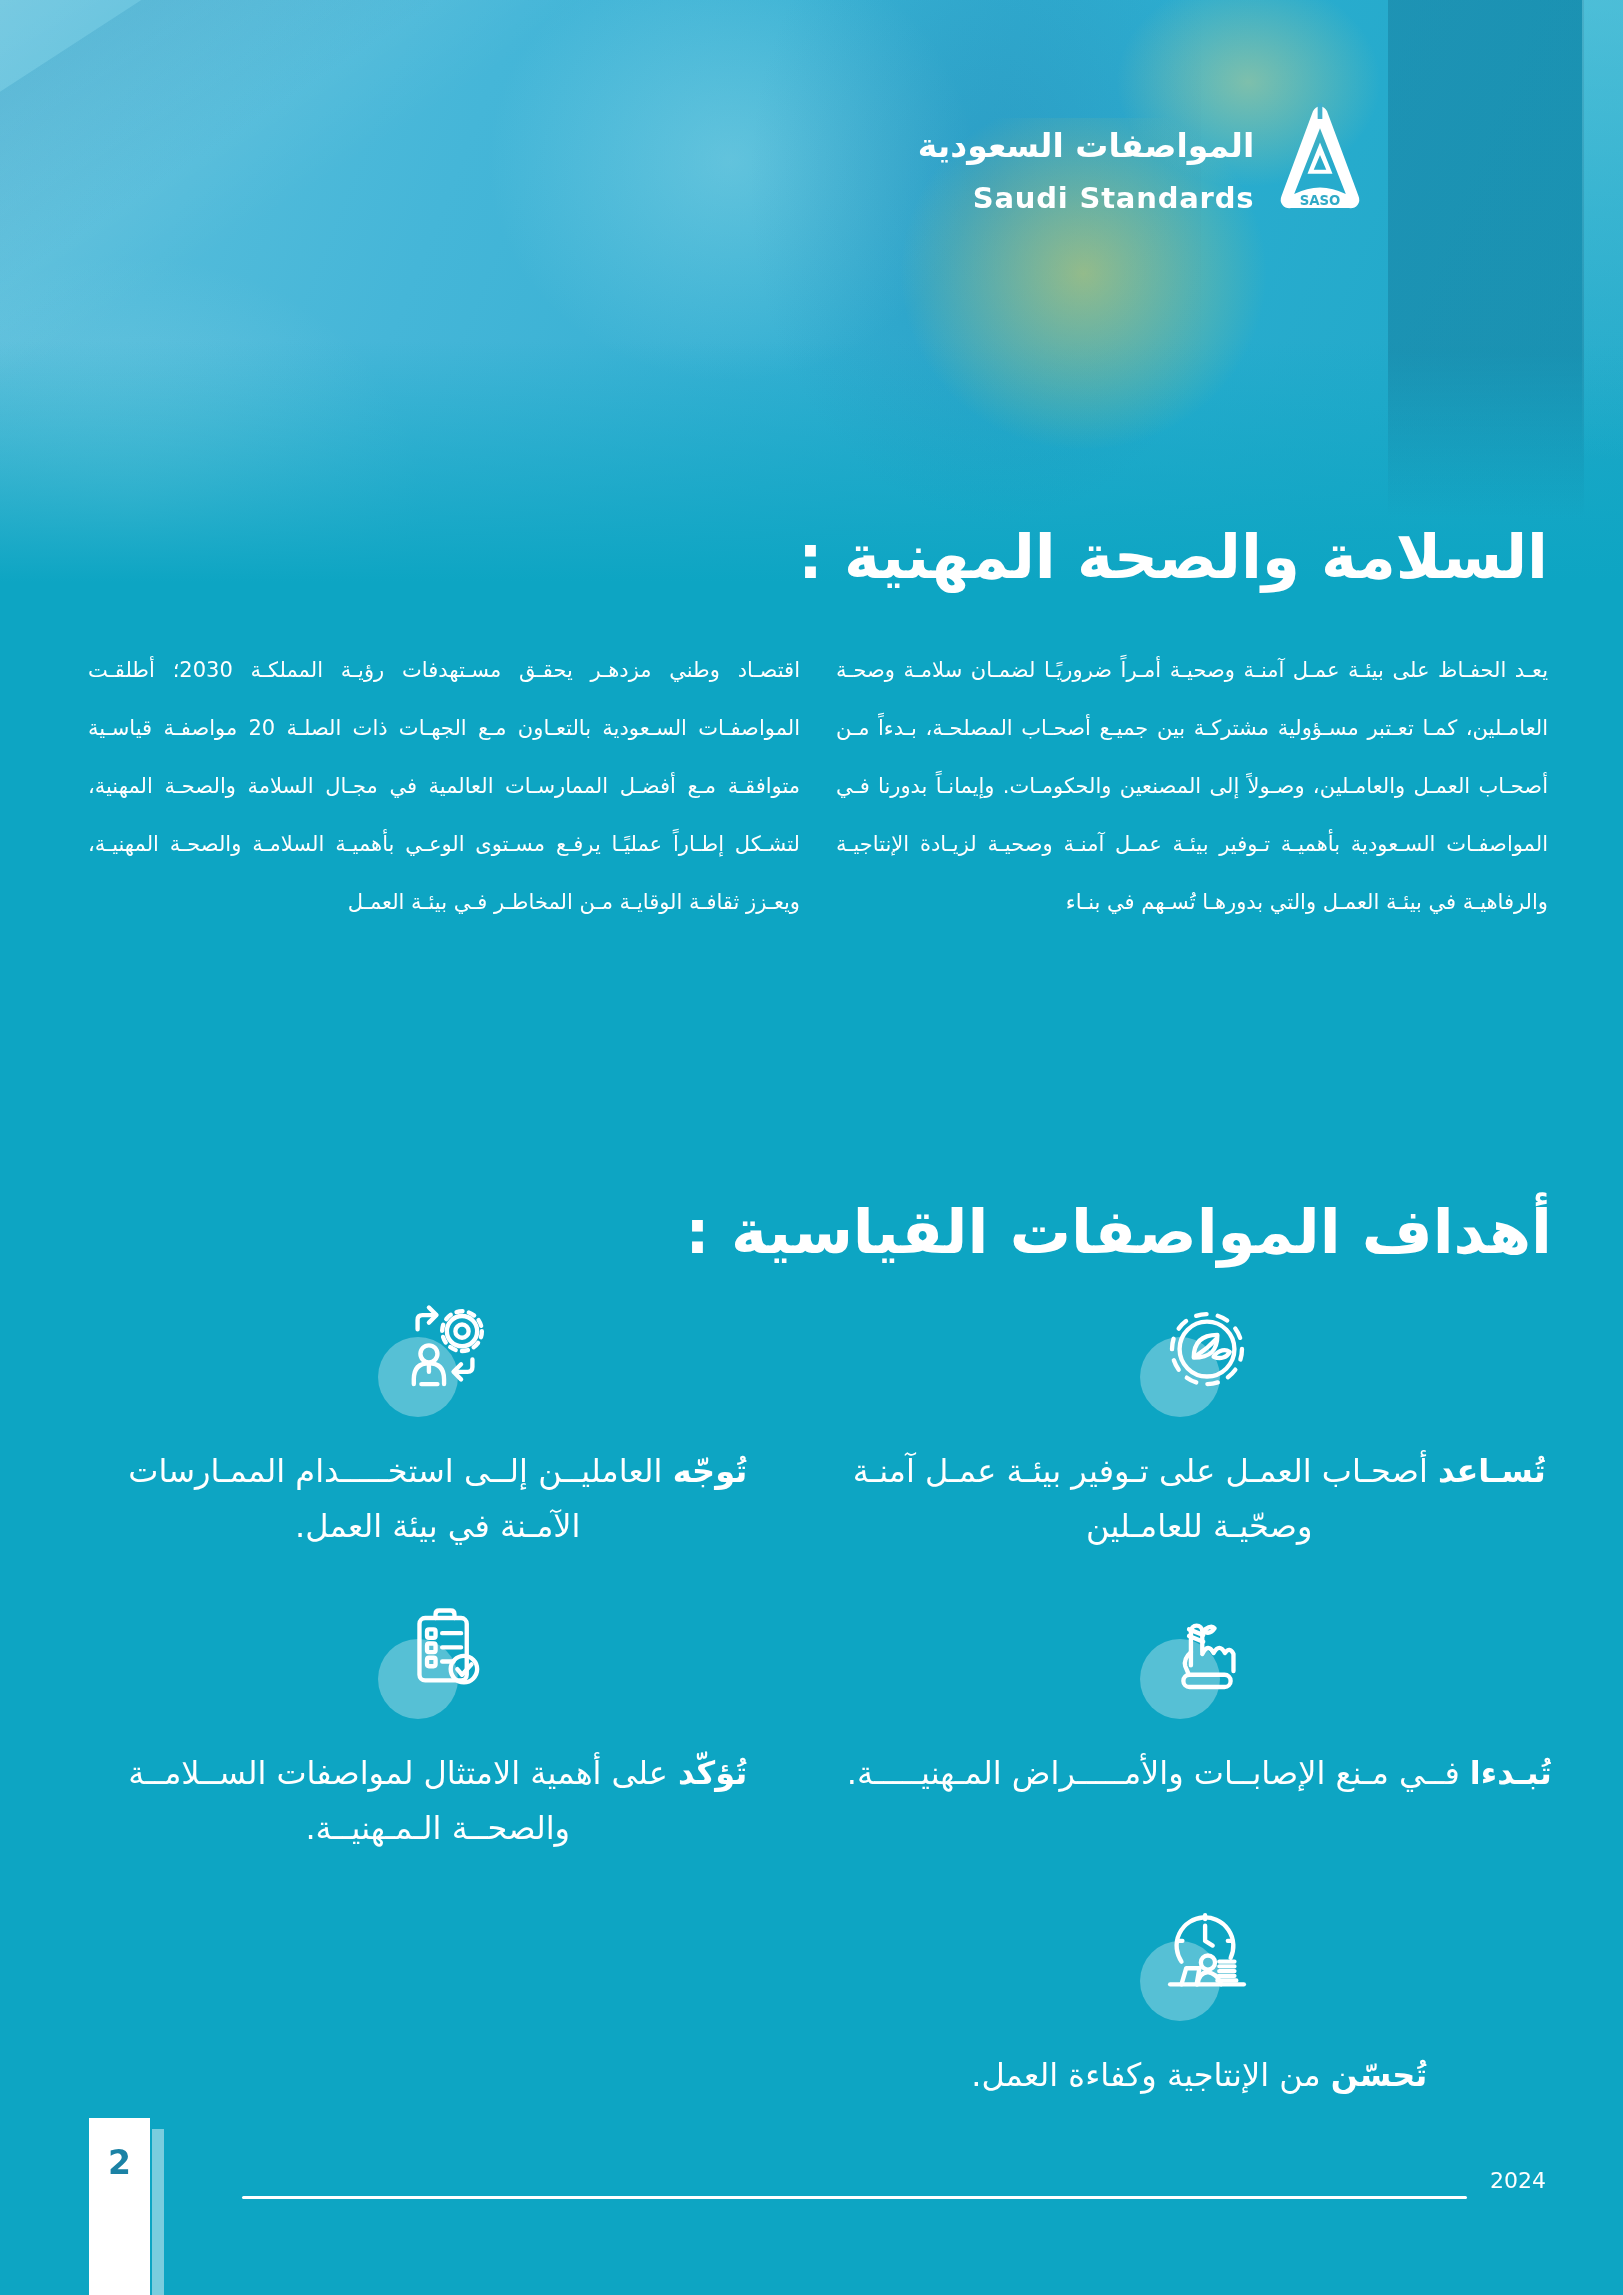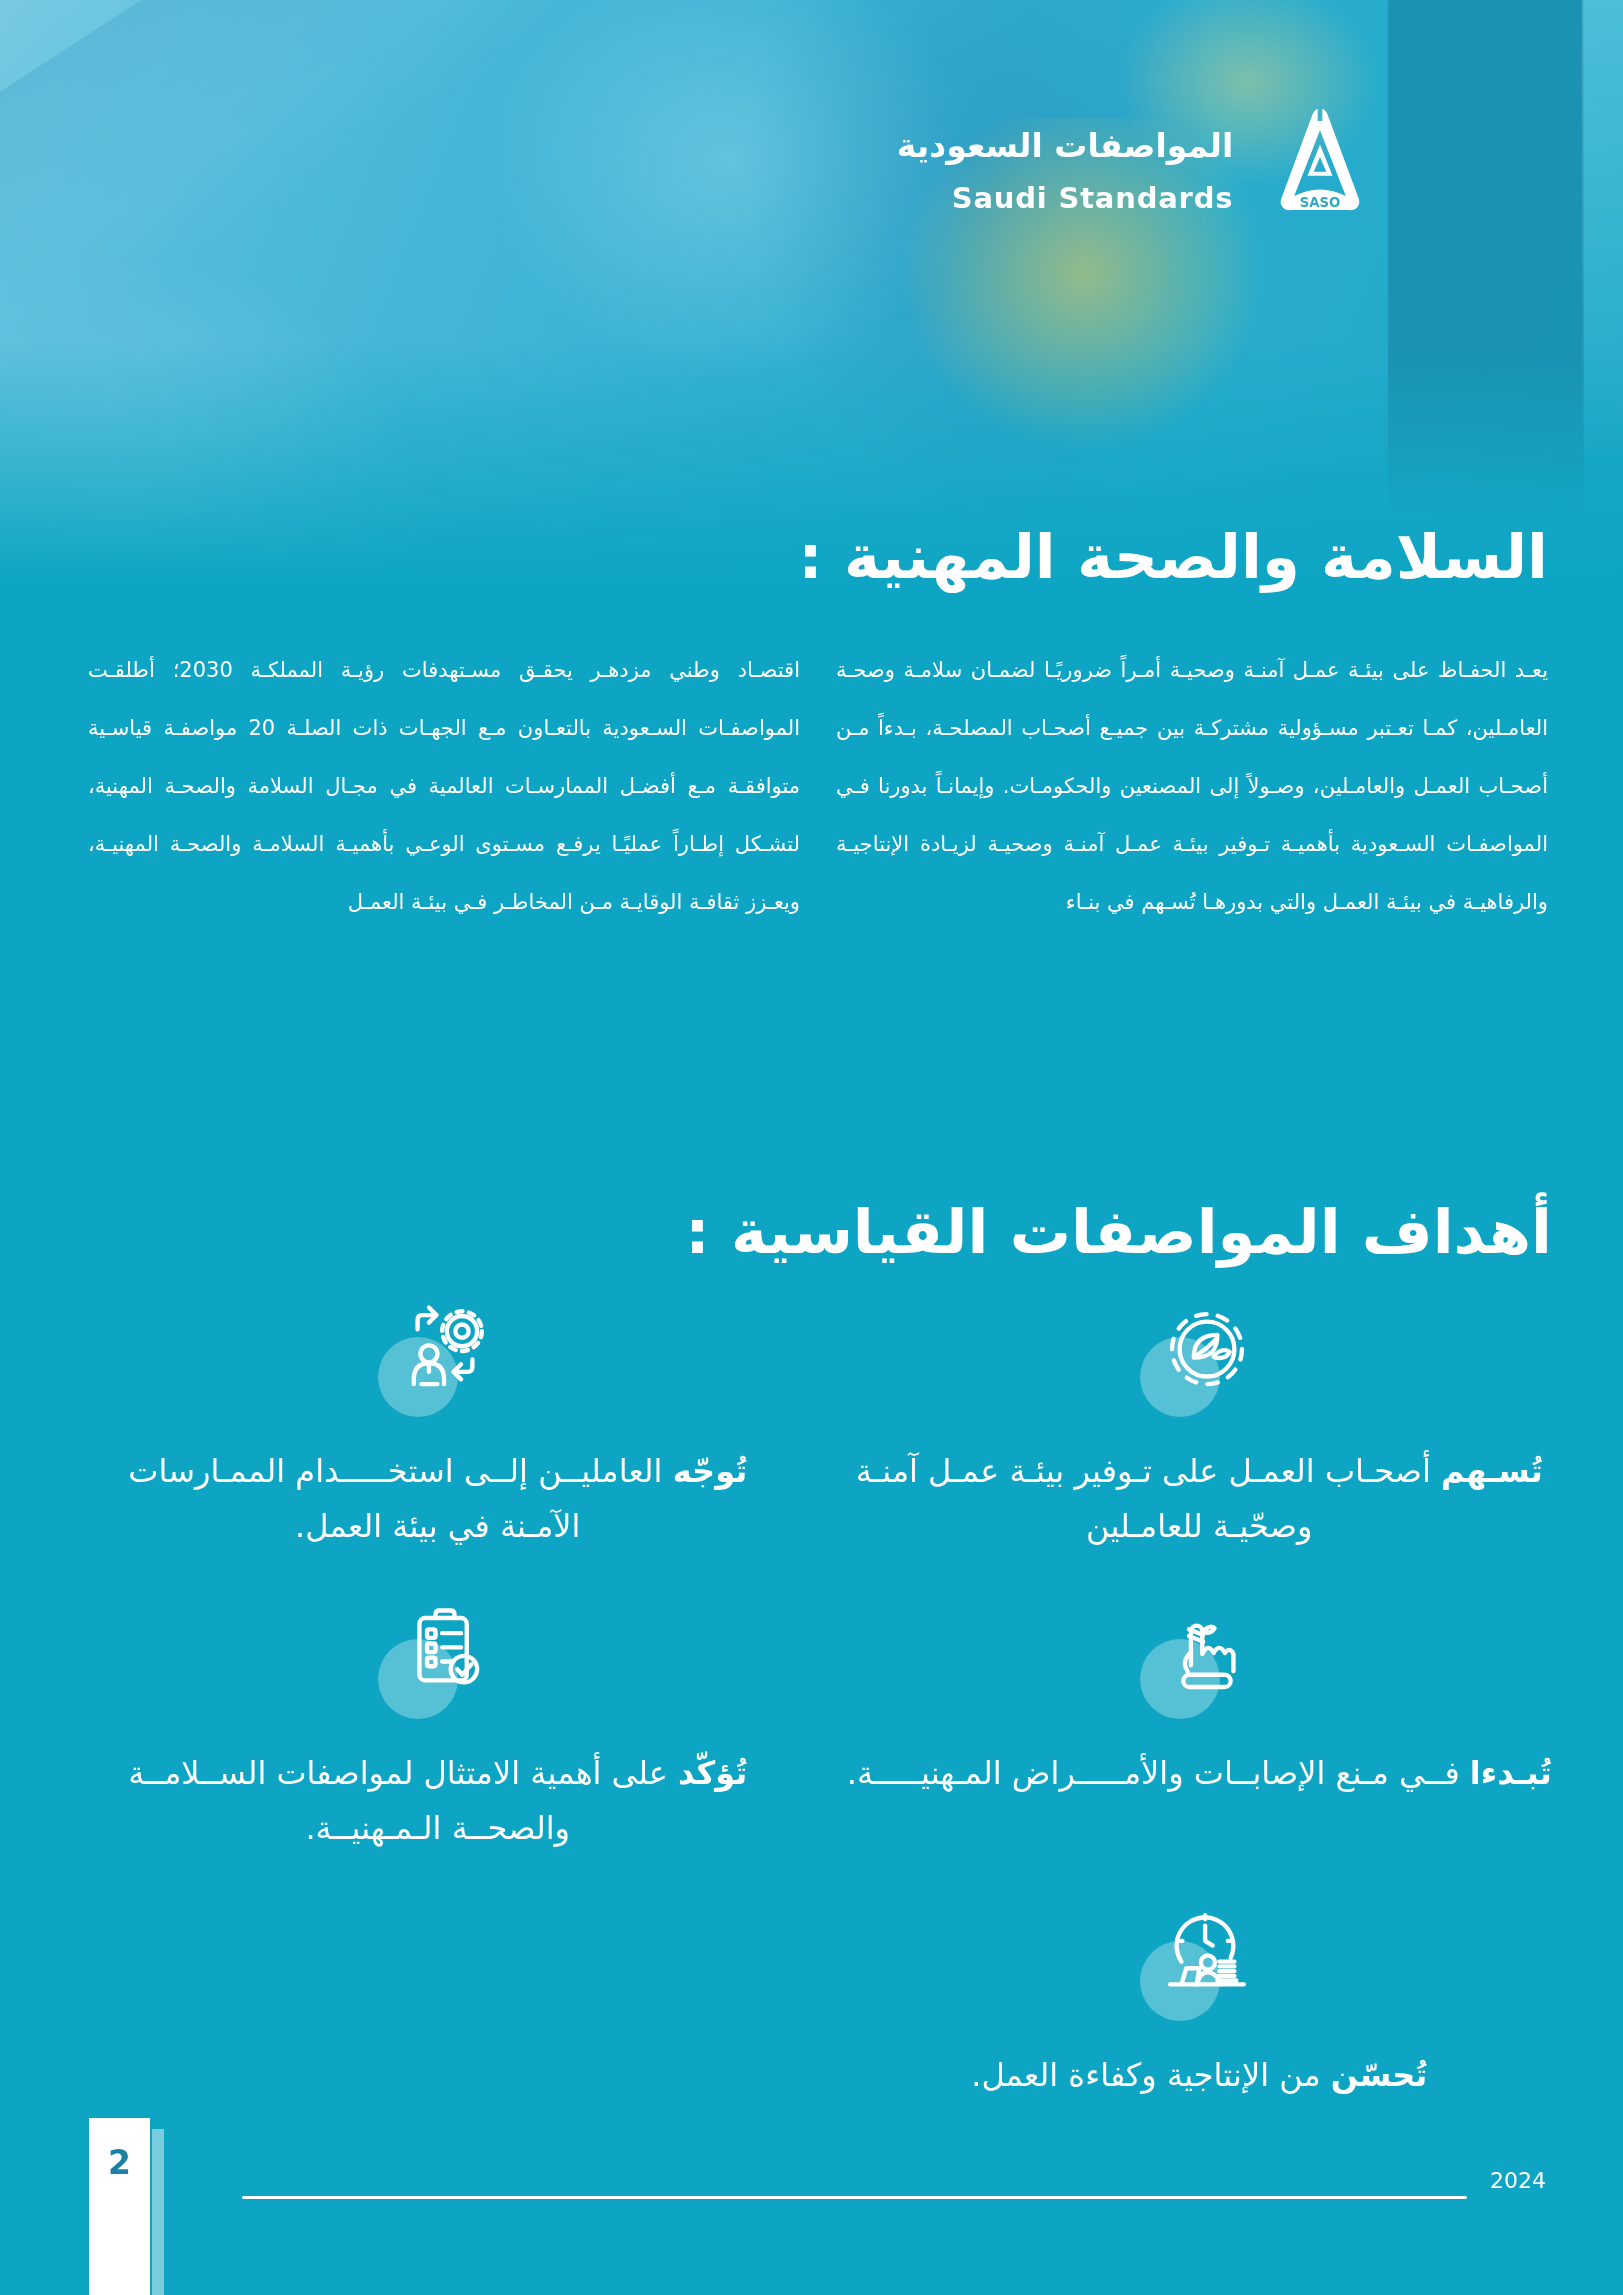--- a/index.html
+++ b/index.html
@@ -31,21 +31,21 @@
   .helmet-blob{position:absolute;top:118px;left:887px;width:393px;height:345px;
     background:radial-gradient(ellipse at 50% 45%, rgba(233,206,88,0.55), rgba(233,206,88,0) 66%);}
   .helmet-blob2{position:absolute;top:-23.6px;left:1115px;width:267px;height:212px;
     background:radial-gradient(ellipse at 50% 50%, rgba(228,215,130,0.45), rgba(228,215,130,0) 70%);}
   .photo-band{position:absolute;top:0;right:39px;width:196px;height:518px;
     background:linear-gradient(180deg, rgba(15,108,140,0.38) 68%, rgba(15,108,140,0) 100%);}
   .photo-edge{position:absolute;top:0;right:0;width:41px;height:502px;
     background:linear-gradient(180deg, rgba(140,220,235,0.40), rgba(140,220,235,0) 92%);}
 
   
-  .logo{position:absolute;top:118px;right:260px;display:flex;align-items:center;gap:28px;direction:ltr;z-index:5;}
+  .logo{position:absolute;top:118px;right:260px;display:flex;align-items:flex-start;gap:7px;direction:ltr;z-index:5;}
   .logo-text{text-align:right;margin-top:7.9px;}
   .logo-ar{font-size:33px;font-weight:bold;line-height:1.2;}
   .logo-en{font-size:29px;font-weight:bold;letter-spacing:0.8px;line-height:1.2;margin-top:16px;}
   .emblem{width:86px;height:111px;margin-top:-17.3px;margin-left:15.7px;position:absolute;left:100%;top:0;}
   .logo .emblem{position:static;}
 
   
   .h1{position:absolute;top:480px;right:75px;font-size:61px;font-weight:bold;z-index:4;}
   .h2{position:absolute;top:1145px;right:71px;font-size:61px;font-weight:bold;}
 
@@ -124,21 +124,21 @@
         <div class="icon-circle"></div>
         <svg class="stroked" viewBox="0 0 110 110">
           <circle cx="55" cy="53" r="37" stroke-width="15" stroke-dasharray="11.2 12"></circle>
           <circle cx="55" cy="53" r="29"></circle>
           <path d="M41,62 C41,45 50,38 66,38 C66,54 59,62 41,62 Z"></path>
           <path d="M63,59 C70,53 75,53 79,56 C76,62 69,64 62,61"></path>
           <path d="M45,59 Q56,52 64,43"></path>
         </svg>
       </div>
       <div class="obj-text">
-        <span class="b">تُسـهم</span><span> أصحـاب العمـل على تـوفير بيئـة عمـل آمنـة وصحّيـة للعامـلين</span>
+        <span class="b">تُسـاعد</span><span> أصحـاب العمـل على تـوفير بيئـة عمـل آمنـة وصحّيـة للعامـلين</span>
       </div>
     </div>
 
     <div class="obj">
       <div class="icon-wrap">
         <div class="icon-circle"></div>
         <svg class="stroked" viewBox="0 0 110 110">
           <path d="M26,32 v-10 q0,-5 5,-5 h14"></path>
           <path d="M38,9 l8,8 l-8,8"></path>
           <circle cx="73" cy="34" r="21" stroke-width="9" stroke-dasharray="6.5 6.7"></circle>

